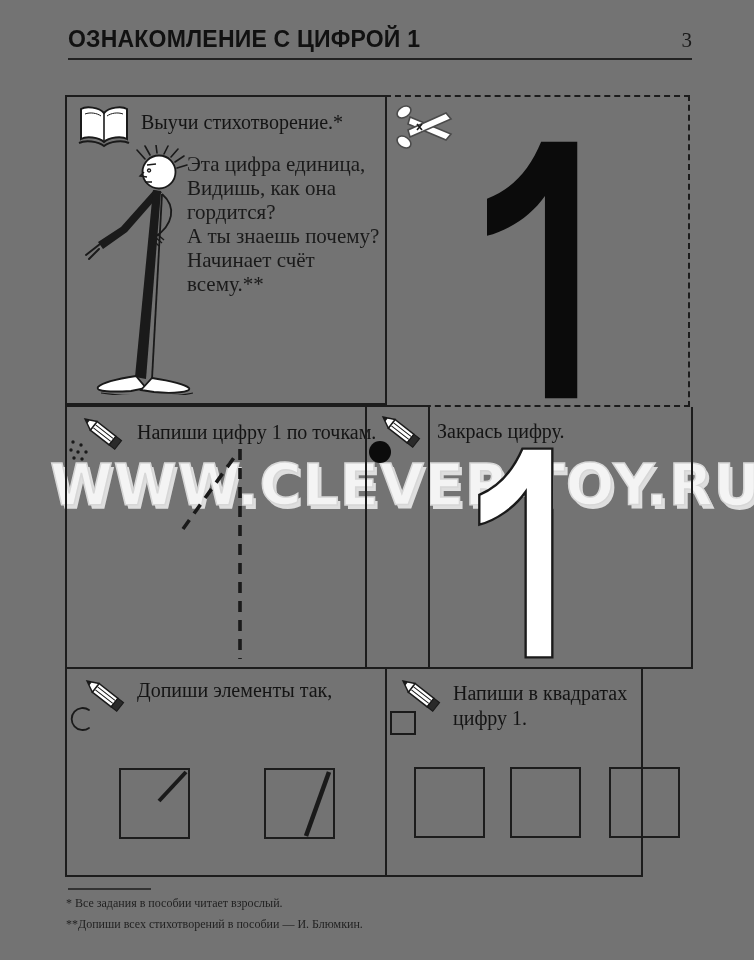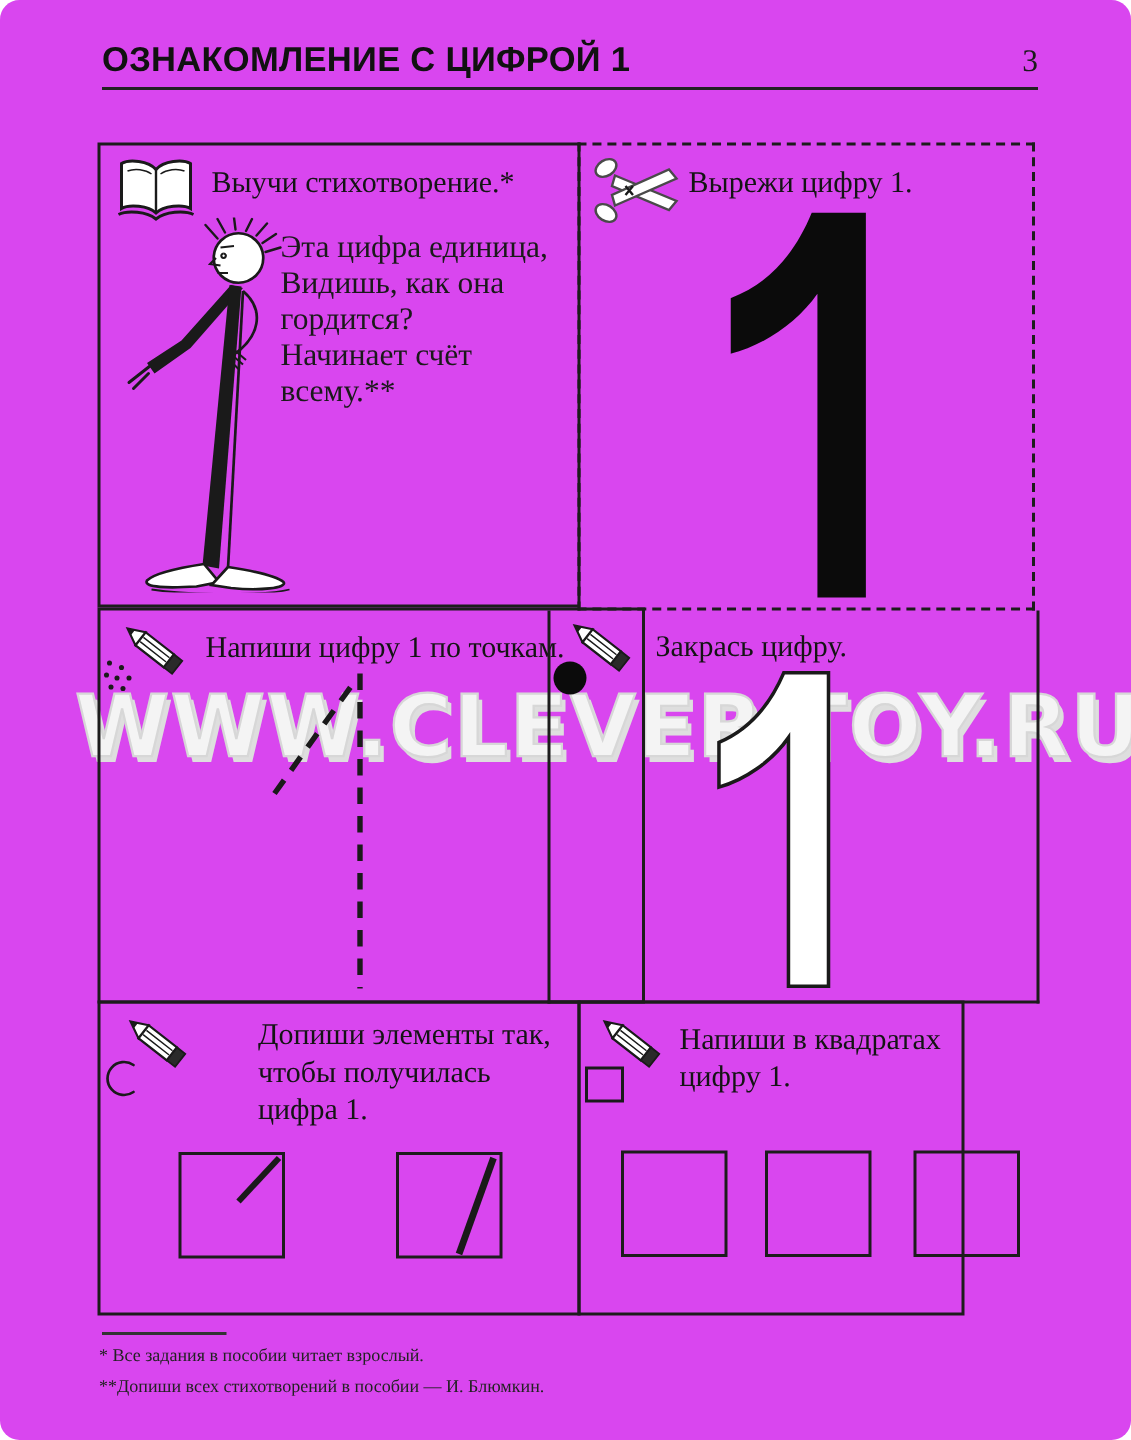--- a/index.html
+++ b/index.html
@@ -1,19 +1,19 @@
 <!DOCTYPE html>
 <html><head>
 <meta charset="utf-8">
 <style>
   * { margin:0; padding:0; box-sizing:border-box; }
   body { background:#ffffff; }
   .page {
-    position:relative; width:754px; height:960px; background:#d946ef;
-    font-family:"Liberation Serif", serif; color:#1a1a1a; overflow:hidden;border-radius:13px;
+    position:relative; width:754px; height:960px; background:#737373;
+    font-family:"Liberation Serif", serif; color:#1a1a1a; overflow:hidden;
   }
   
   .hdr-title {
     position:absolute; left:68px; top:26px; width:560px;
     font-family:"Liberation Sans", sans-serif; font-weight:700;
     font-size:23px; letter-spacing:.2px; color:#111;
   }
   .hdr-page { position:absolute; right:62px; top:28px; font-size:21px; }
   .hdr-rule { position:absolute; left:68px; top:58px; width:624px; height:2px; background:#222; }
   
@@ -65,20 +65,21 @@
           <path d="M27 8 C22 2 9 1 4 4 L4 34 C9 31 22 32 27 37 C32 32 45 31 50 34 L50 4 C45 1 32 2 27 8 Z" fill="#fff" stroke="#1a1a1a" stroke-width="2"></path>
           <path d="M27 8 L27 37" stroke="#1a1a1a" stroke-width="1.6" fill="none"></path>
           <path d="M2 38 C8 35 21 36 27 41 C33 36 46 35 52 38" fill="none" stroke="#1a1a1a" stroke-width="2"></path>
           <path d="M8 9 C13 7 20 8 24 11 M30 11 C34 8 41 7 46 9" fill="none" stroke="#1a1a1a" stroke-width="1"></path>
         </svg>
       </div>
       <div class="cell-title" style="left:74px; top:13px;">Выучи стихотворение.*</div>
       <div class="poem">
         <div>Эта цифра единица,</div>
         <div>Видишь, как она гордится?</div>
+        <div>А ты знаешь почему?</div>
         <div>Начинает счёт всему.**</div>
       </div>
       <div class="icon-box" style="left:16px; top:48px;">
         <svg width="150" height="250" viewBox="0 0 150 250">
 
           <path d="M62 14 L54 5 M67 10 L62 1 M74 8 L73 0 M81 9 L85 1 M88 12 L95 4 M92 17 L101 11 M94 23 L104 20" stroke="#1a1a1a" stroke-width="1.6" fill="none" stroke-linecap="round"></path>
 
           <circle cx="76" cy="27" r="16.5" fill="#fff" stroke="#1a1a1a" stroke-width="1.8"></circle>
           <path d="M64 20 L73 19 M66 24 a1.5 1.5 0 1 0 .1 0 M61 27 L57 31 L64 32 M62 37 L69 37" stroke="#1a1a1a" stroke-width="1.4" fill="none"></path>
 
@@ -101,21 +102,20 @@
     <div class="cell c2 b-dashed">
       <div class="icon-box" style="left:8px; top:6px;">
         <svg width="60" height="48" viewBox="0 0 60 48">
           <path d="M15 14 L56 31 L51 37 L13 21 Z" fill="#fff" stroke="#4a4a4a" stroke-width="1.6"></path>
           <path d="M15 34 L56 16 L51 10 L13 27 Z" fill="#fff" stroke="#4a4a4a" stroke-width="1.6"></path>
           <ellipse cx="9" cy="9" rx="7.5" ry="5.2" fill="#fff" stroke="#4a4a4a" stroke-width="1.6" transform="rotate(-32 9 9)"></ellipse>
           <ellipse cx="9" cy="39" rx="7.5" ry="5.2" fill="#fff" stroke="#4a4a4a" stroke-width="1.6" transform="rotate(32 9 39)"></ellipse>
           <path d="M22 21 L27 27 M22 27 L27 21" stroke="#1a1a1a" stroke-width="1.6"></path>
         </svg>
       </div>
-      <div class="cell-title" style="left:72px; top:13px;">Вырежи цифру 1.</div>
 
       <div class="icon-box" style="left:100px; top:44px;">
         <svg width="95" height="258" viewBox="0 0 100 270">
           <path d="M57 0 L95 0 L95 270 L61 270 L61 57 C47 77 24 93 0 99 L0 60 C27 50 45 29 57 0 Z" fill="#0b0b0b"></path>
         </svg>
       </div>
     </div>
 
     <div class="cell c3 b-solid">
       <div class="icon-box" style="left:10px; top:6px;">
@@ -186,23 +186,22 @@
             <polygon points="13,15 2,20.5 13,26" fill="#fff" stroke="#1a1a1a" stroke-width="1.4"></polygon>
             <polygon points="2,20.5 6.5,18.4 6.5,22.6" fill="#1a1a1a"></polygon>
           </g>
         </svg>
       </div>
       <div class="icon-box" style="left:0px; top:36px;">
         <svg width="28" height="30" viewBox="0 0 28 30">
           <path d="M22 5 A11 11 0 1 0 22 23" fill="none" stroke="#1a1a1a" stroke-width="1.8" stroke-linecap="round"></path>
         </svg>
       </div>
-      <div class="cell-title" style="left:70px; top:9px;margin-left:35px;">
+      <div class="cell-title" style="left:70px; top:9px;">
         <div>Допиши элементы так,</div>
-        <div>чтобы получилась цифра 1.</div>
       </div>
       <div class="sq" style="left:52px; top:99px;">
         <svg width="67" height="67" viewBox="0 0 67 67">
           <path d="M65 2 L38 31" stroke="#1a1a1a" stroke-width="4" fill="none"></path>
         </svg>
       </div>
       <div class="sq" style="left:197px; top:99px;">
         <svg width="67" height="67" viewBox="0 0 67 67">
           <path d="M63 2 L40 66" stroke="#1a1a1a" stroke-width="4.5" fill="none"></path>
         </svg>

